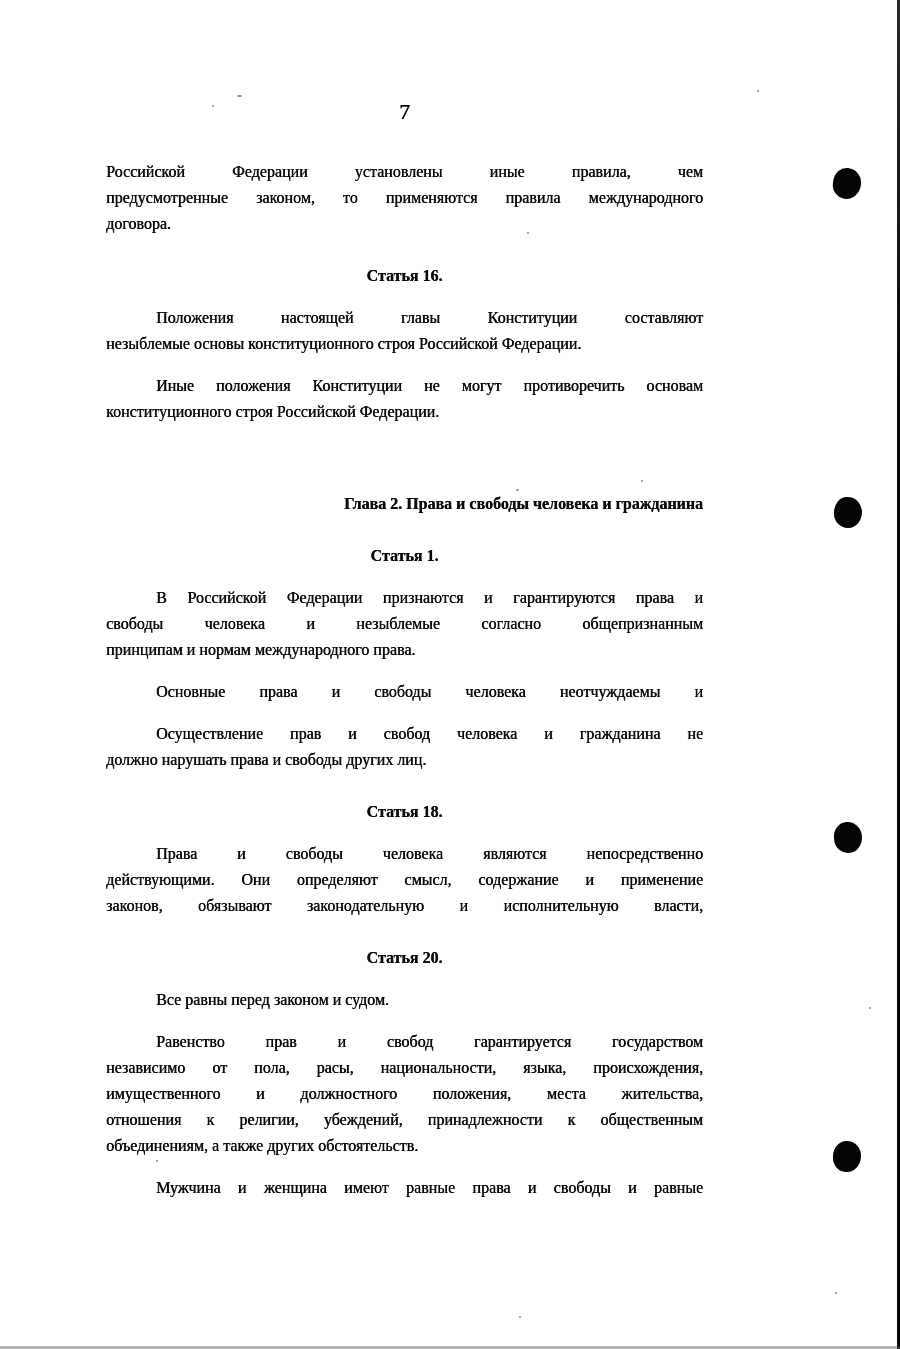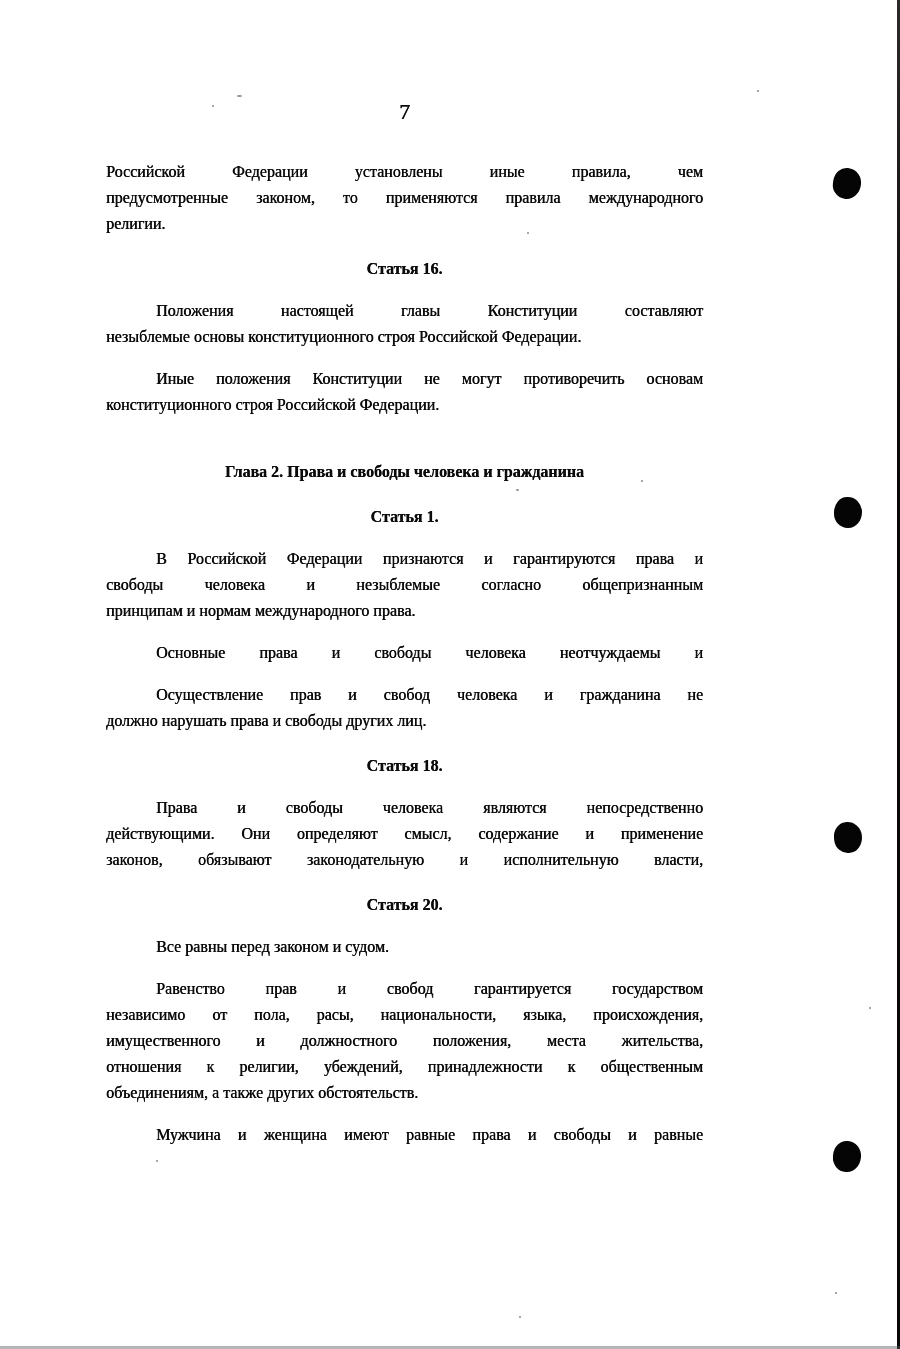--- a/index.html
+++ b/index.html
@@ -32,28 +32,28 @@
     text-align-last: justify;
     text-shadow: 0.4px 0 0 currentColor;
     white-space: normal;
   }
   .paragraph .line.last { text-align-last: left; }
   .paragraph .line.indent { text-indent: 50px; margin-top: 16px; }
   .article_heading {
     font-weight: bold;
     text-align: center;
     line-height: 26px;
-    margin-top: 19px;
+    margin-top: 26px;
     text-shadow: 0.3px 0 0 currentColor;
   }
   .chapter_heading {
     font-weight: bold;
-    text-align: center;
+    text-align: right;
     line-height: 26px;
-    margin-top: 41px;
+    margin-top: 66px;
     margin-bottom: 5px;
     text-shadow: 0.3px 0 0 currentColor;
   }
   
   .binder-dot {
     position: absolute;
     width: 28px;
     height: 31px;
     background: #050505;
     border-radius: 48% 52% 50% 50% / 50% 50% 53% 47%;
@@ -85,21 +85,21 @@
 <body>
 
 <div class="page">
 
   <div class="content-col">
     <div class="page-number">7</div>
     <div id="doc-content">
         <div class="block paragraph">
           <div class="line">Российской Федерации установлены иные правила, чем</div>
           <div class="line">предусмотренные законом, то применяются правила международного</div>
-          <div class="line last">религии.</div>
+          <div class="line last">договора.</div>
         </div>
         <div class="block article_heading">Статья 16.</div>
         <div class="block paragraph">
           <div class="line indent">Положения настоящей главы Конституции составляют</div>
           <div class="line last">незыблемые основы конституционного строя Российской Федерации.</div>
         </div>
         <div class="block paragraph">
           <div class="line indent">Иные положения Конституции не могут противоречить основам</div>
           <div class="line last">конституционного строя Российской Федерации.</div>
         </div>

